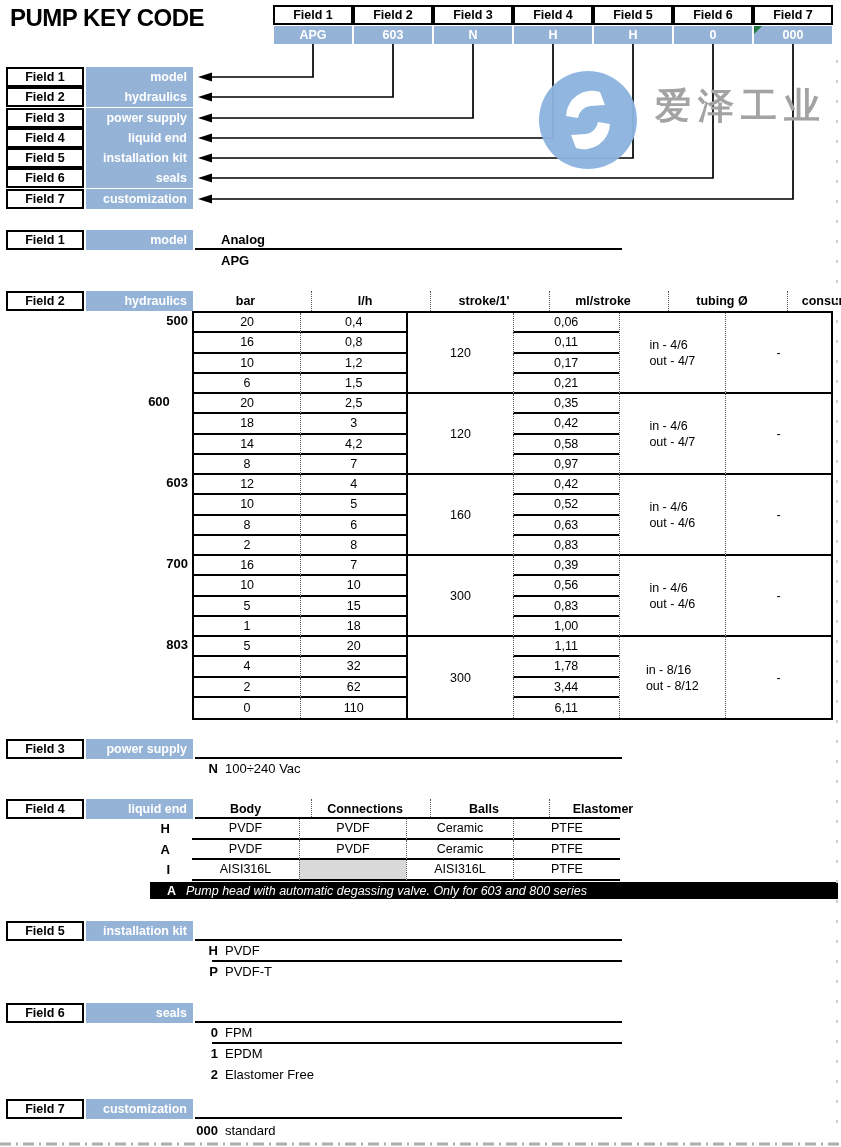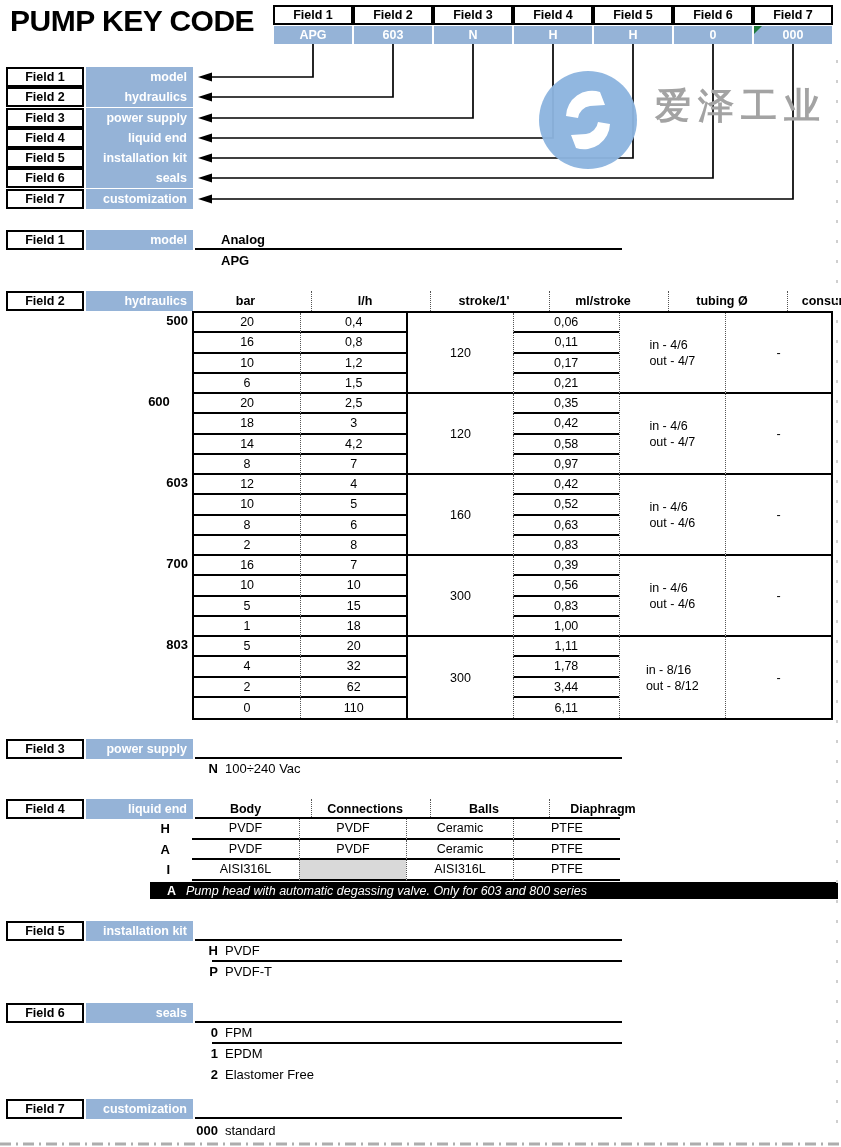--- a/index.html
+++ b/index.html
@@ -1,18 +1,18 @@
 <!DOCTYPE html>
 <html><head>
 <meta charset="utf-8">
 <style>
   html,body{margin:0;padding:0;background:#fff;}
   body{font-family:"Liberation Sans",sans-serif;color:#000;}
   .page{position:relative;width:841px;height:1147px;background:#fff;overflow:hidden;}
-  .title{position:absolute;left:10px;top:4px;font-size:30px;font-weight:800;letter-spacing:-0.5px;}
+  .title{position:absolute;left:10px;top:4px;font-size:24px;font-weight:800;letter-spacing:-0.5px;}
   
   .tfb{position:absolute;top:5px;width:80px;height:20px;box-sizing:border-box;border:2px solid #000;
        display:flex;align-items:center;justify-content:center;font-size:12.5px;font-weight:bold;background:#fff;}
   .tfv{position:absolute;top:26px;width:78px;height:18px;margin-left:1px;background:#95B3D7;color:#fff;
        font-size:12.5px;font-weight:bold;display:flex;align-items:center;justify-content:center;}
   .tri{position:absolute;left:0;top:0;width:8px;height:8px;background:#1E7A3C;
        clip-path:polygon(0 0,100% 0,0 100%);}
   
   .fnum{position:absolute;left:6px;width:78px;height:20px;box-sizing:border-box;border:2.4px solid #000;
         background:#fff;display:flex;align-items:center;justify-content:center;font-size:12.5px;font-weight:bold;}
@@ -255,21 +255,21 @@
   <div class="hline" style="left:195px;top:756.5px;width:427px;"></div>
   <div class="code" style="top:760px;">N</div>
   <div class="val" style="top:760px;">100÷240 Vac</div>
 
   <div class="fnum" style="top:799px;">Field 4</div>
   <div class="fdesc" style="top:799px;">liquid end</div>
   <div class="hhead" style="top:799px;width:428px;grid-template-columns:107px 107px 107px 107px;">
     <div class="hc">Body</div>
     <div class="hc dl">Connections</div>
     <div class="hc dl">Balls</div>
-    <div class="hc dl">Diaphragm</div>
+    <div class="hc dl">Elastomer</div>
   </div>
   <div class="hline" style="left:195px;top:816.5px;width:425px;"></div>
   <div class="rowletter" style="top:819px;">H</div>
   <div class="rowletter" style="top:839.5px;">A</div>
   <div class="rowletter" style="top:860px;">I</div>
   <div class="ltable">
     <div class="fc">PVDF</div>
     <div class="fc dl">PVDF</div>
     <div class="fc dl">Ceramic</div>
     <div class="fc dl">PTFE</div>

